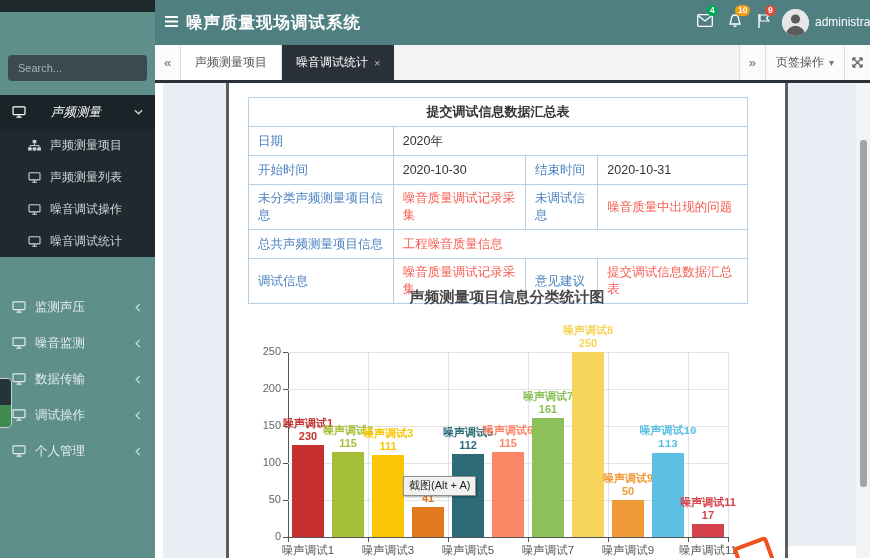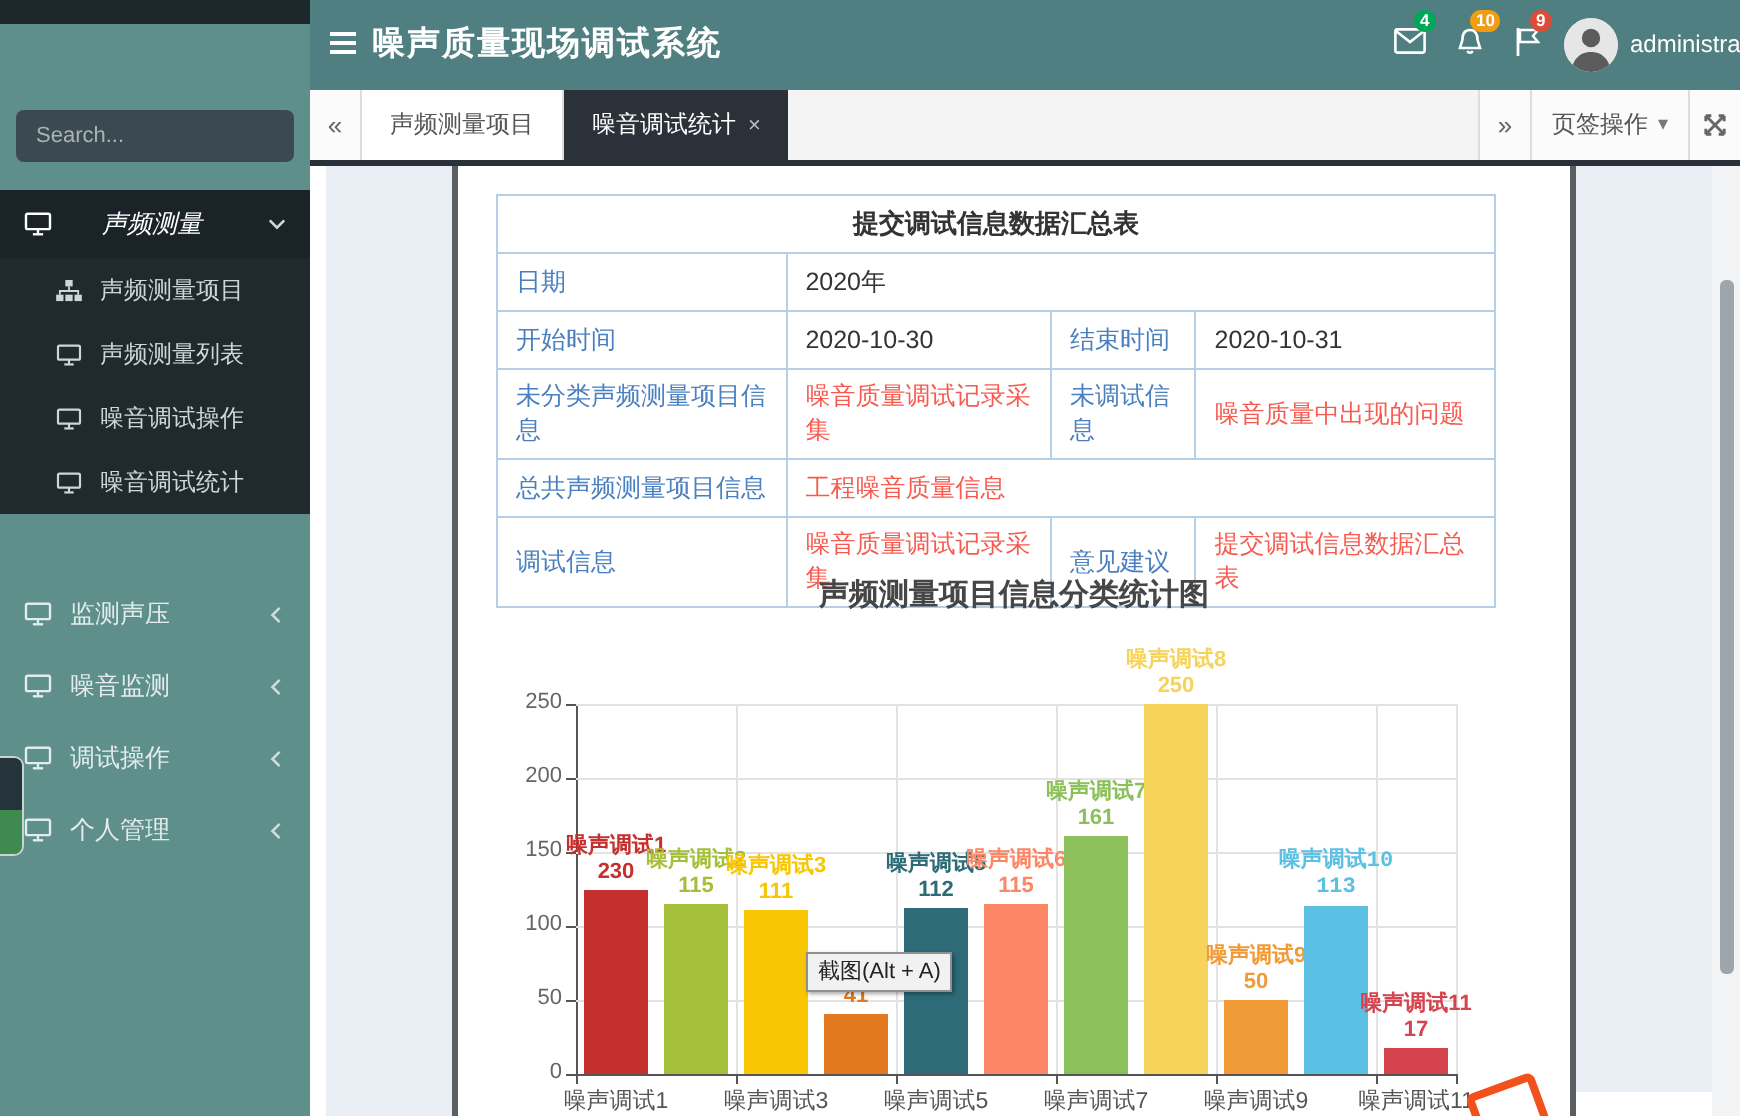--- a/index.html
+++ b/index.html
@@ -184,20 +184,35 @@
       </div>
       <div class="menu-section">
         <span class="icon">
           <svg width="14" height="12" viewBox="0 0 16 14">
               <rect x="1" y="1" width="14" height="9" rx="1" fill="none" stroke="#e2ecec" stroke-width="1.4"></rect>
               <line x1="5" y1="13" x2="11" y2="13" stroke="#e2ecec" stroke-width="1.4"></line>
               <line x1="8" y1="10" x2="8" y2="13" stroke="#e2ecec" stroke-width="1.4"></line>
             </svg>
         </span>
         <span class="mlabel">噪音监测</span>
+        <span class="chev icon">
+          <svg width="6" height="9" viewBox="0 0 6 10">
+              <polyline points="5,1 1,5 5,9" fill="none" stroke="#cfdcdc" stroke-width="1.4"></polyline>
+            </svg>
+        </span>
+      </div>
+      <div class="menu-section">
+        <span class="icon">
+          <svg width="14" height="12" viewBox="0 0 16 14">
+              <rect x="1" y="1" width="14" height="9" rx="1" fill="none" stroke="#e2ecec" stroke-width="1.4"></rect>
+              <line x1="5" y1="13" x2="11" y2="13" stroke="#e2ecec" stroke-width="1.4"></line>
+              <line x1="8" y1="10" x2="8" y2="13" stroke="#e2ecec" stroke-width="1.4"></line>
+            </svg>
+        </span>
+        <span class="mlabel">数据传输</span>
         <span class="chev icon">
           <svg width="6" height="9" viewBox="0 0 6 10">
               <polyline points="5,1 1,5 5,9" fill="none" stroke="#cfdcdc" stroke-width="1.4"></polyline>
             </svg>
         </span>
       </div>
       <div class="menu-section">
         <span class="icon">
           <svg width="14" height="12" viewBox="0 0 16 14">
               <rect x="1" y="1" width="14" height="9" rx="1" fill="none" stroke="#e2ecec" stroke-width="1.4"></rect>

